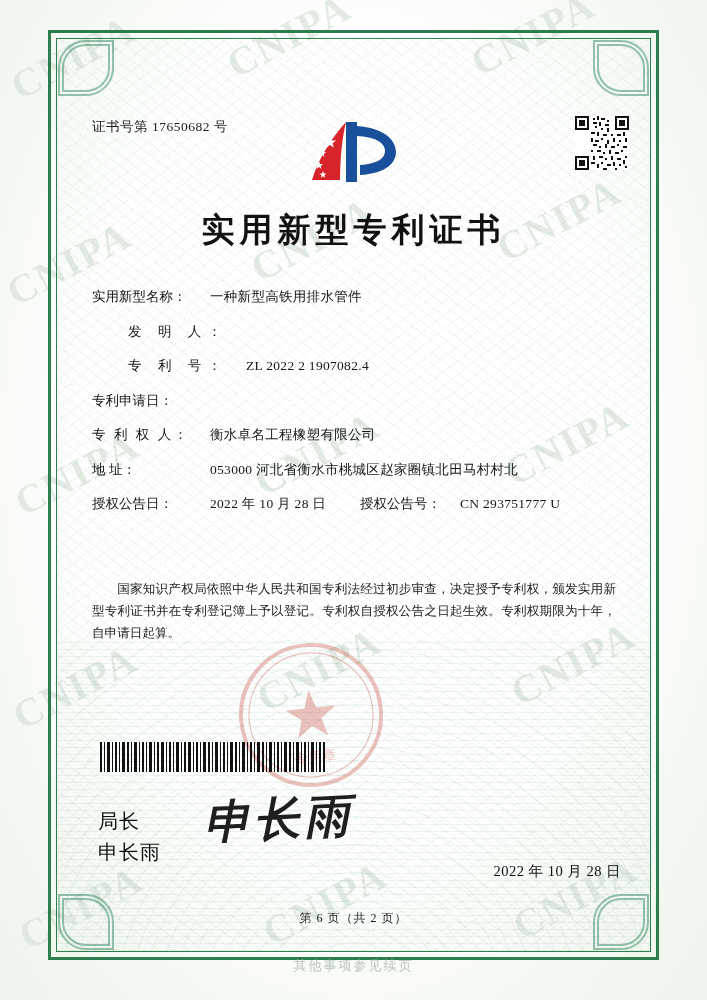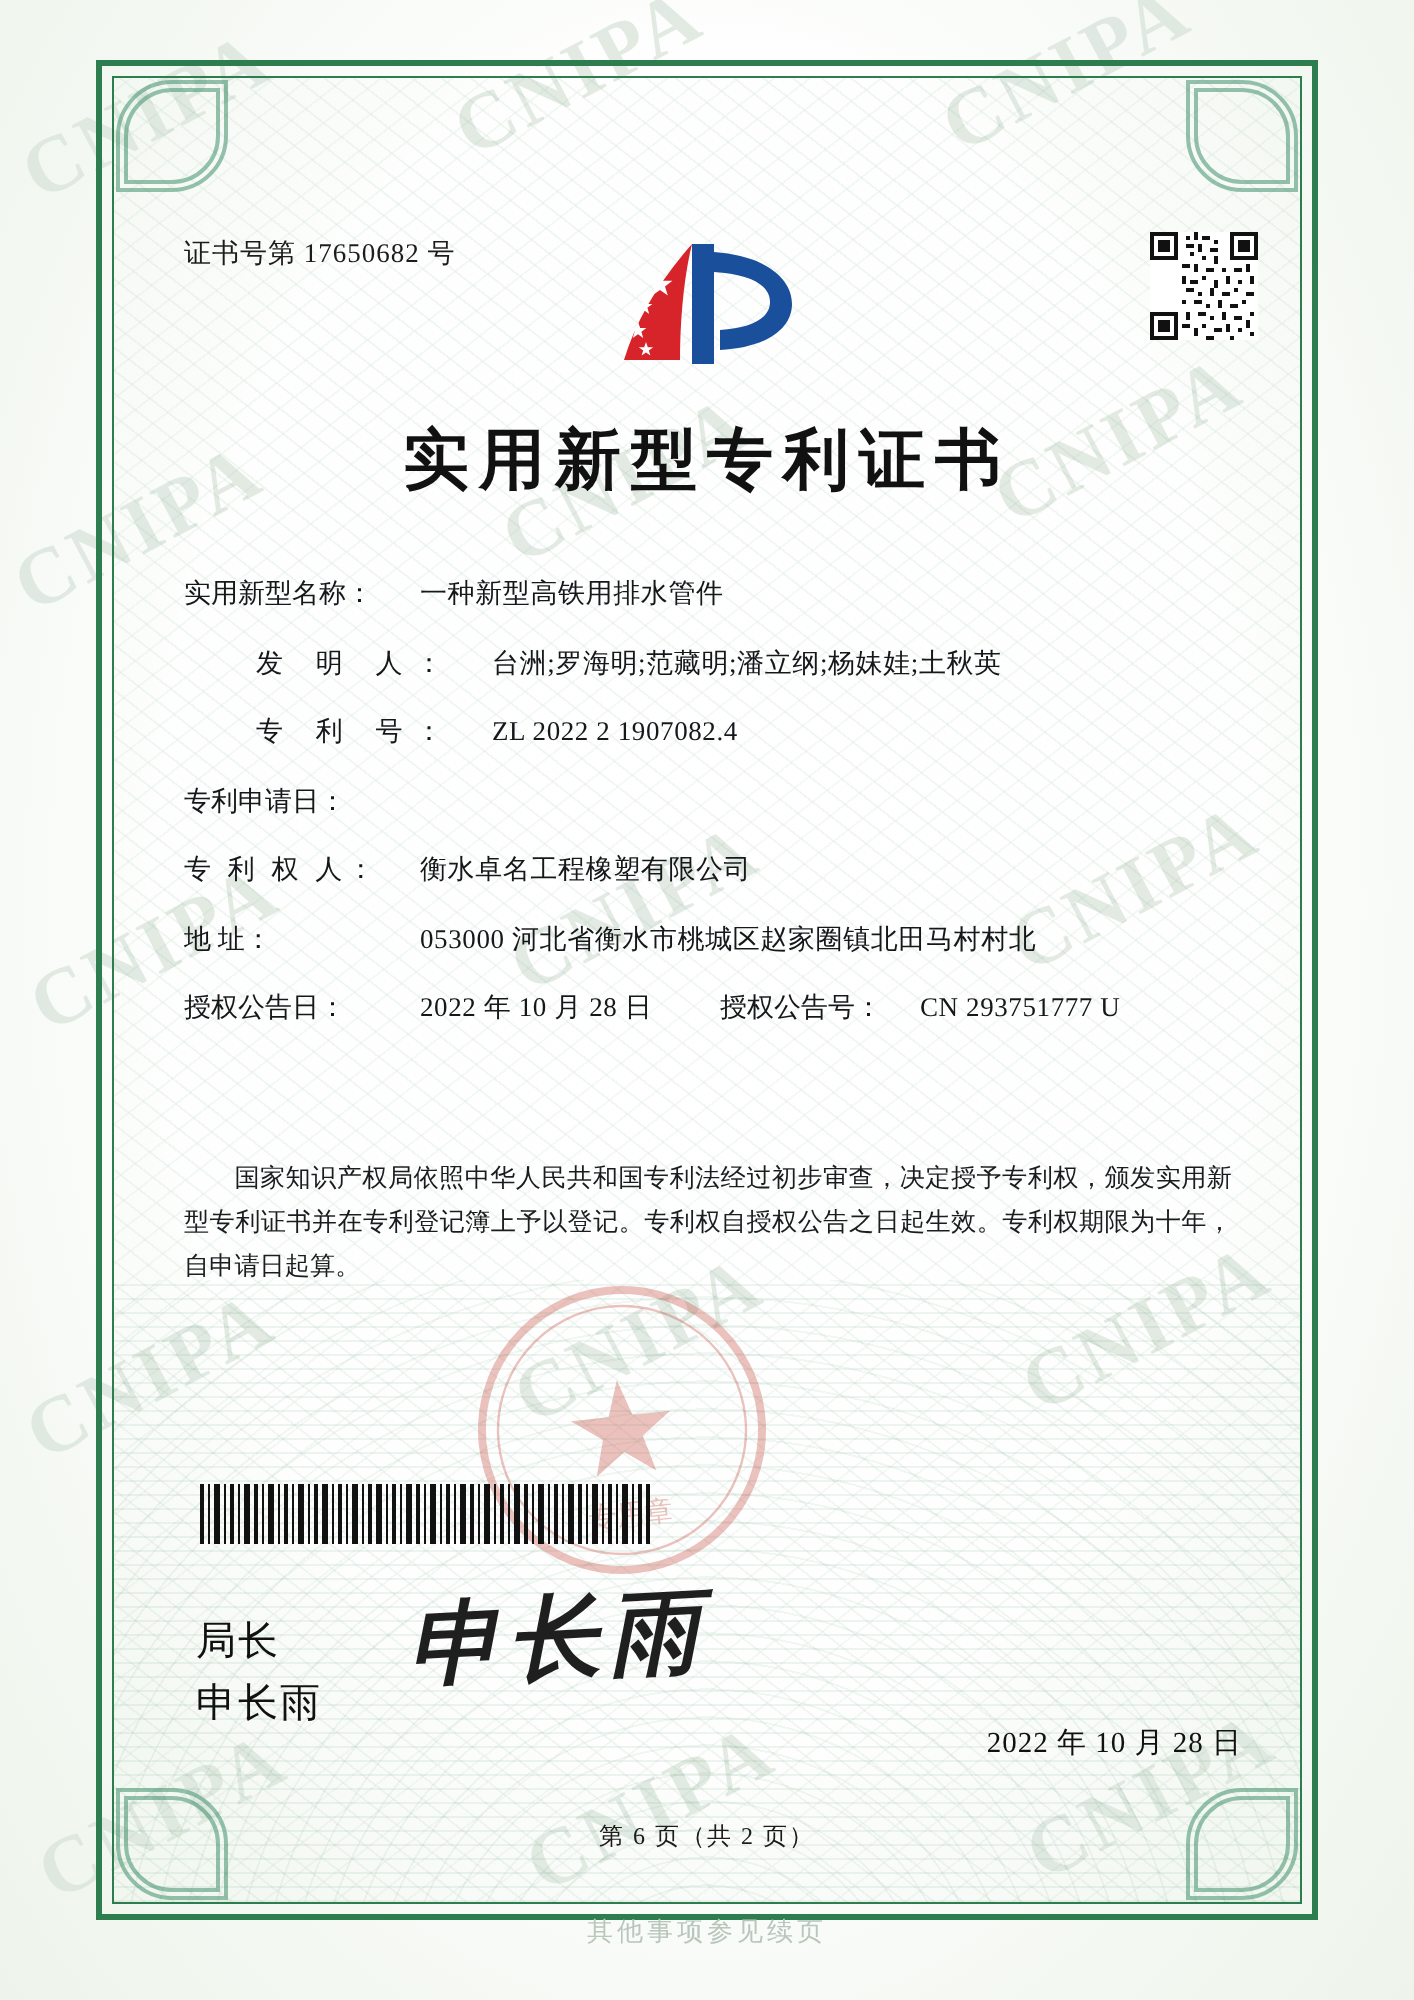--- a/index.html
+++ b/index.html
@@ -408,21 +408,20 @@
 
   <div class="fields">
 
     <div class="row">
       <div class="label">实用新型名称：</div>
       <div class="value">一种新型高铁用排水管件</div>
     </div>
 
     <div class="row">
       <div class="label sp">发 明 人：</div>
-      <div class="value">台洲;罗海明;范藏明;潘立纲;杨妹娃;土秋英</div>
     </div>
 
     <div class="row">
       <div class="label sp">专 利 号：</div>
       <div class="value">ZL 2022 2 1907082.4</div>
     </div>
 
     <div class="row">
       <div class="label">专利申请日：</div>
     </div>

